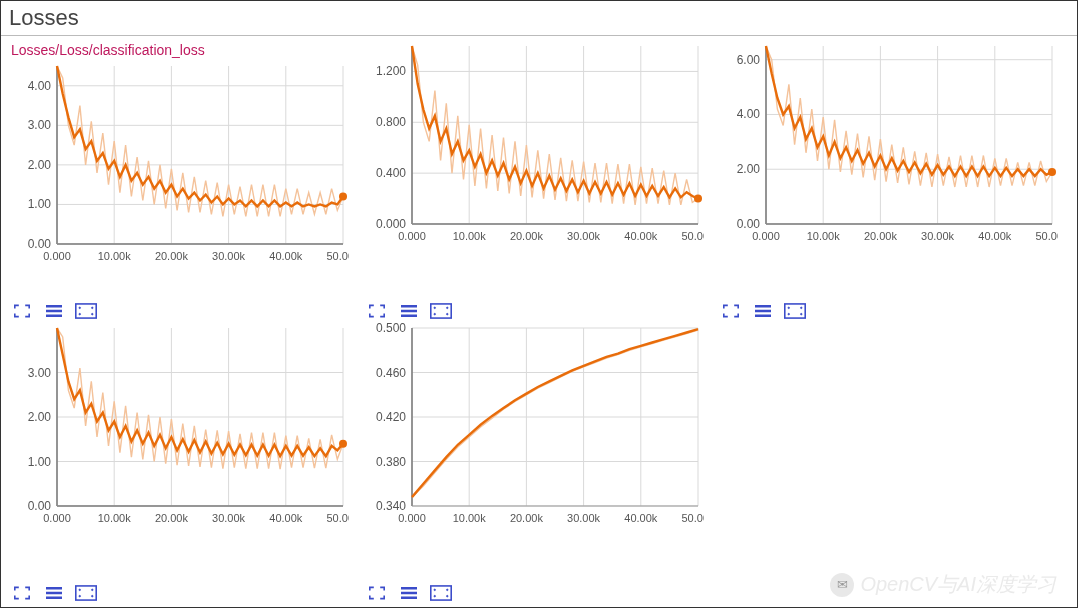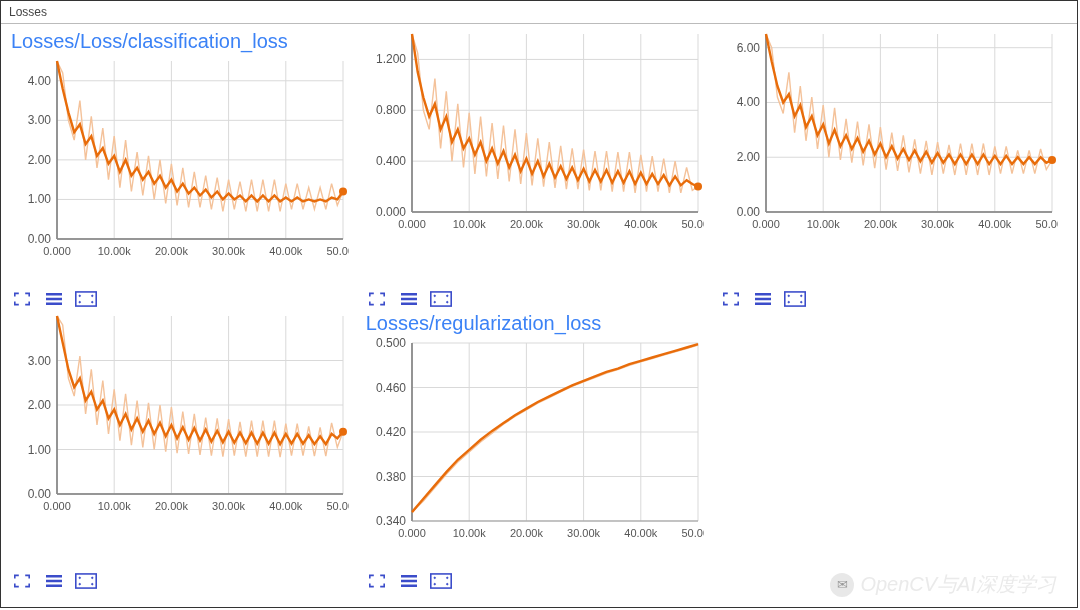--- a/index.html
+++ b/index.html
@@ -12,39 +12,39 @@
     color: #3c3c3c;
   }
   .panel {
     border: 1px solid #333;
     width: 1078px;
     height: 608px;
     box-sizing: border-box;
     overflow: hidden;
   }
   .header {
-    font-size: 12px;
+    font-size: 22px;
     padding: 4px 8px;
     border-bottom: 1px solid #bbb;
     color: #444;
   }
   .grid {
     display: grid;
     grid-template-columns: repeat(3, 1fr);
     grid-auto-rows: 280px;
     gap: 2px 4px;
     padding: 4px 8px 0 8px;
   }
   .cell {
     display: flex;
     flex-direction: column;
   }
   .chart-title {
-    font-size: 20px;
-    color: #3b82f6;
+    font-size: 14px;
+    color: #be185d;
     margin: 2px 0 2px 2px;
   }
   .chart-wrap {
     flex: 1;
     display: flex;
     align-items: stretch;
   }
   .toolbar {
     display: flex;
     gap: 10px;
@@ -296,21 +296,20 @@
               <rect x="1" y="1" width="26" height="18" stroke-width="2"></rect>
               <circle cx="6" cy="6" r="1" fill="#3b4cca"></circle>
               <circle cx="22" cy="6" r="1" fill="#3b4cca"></circle>
               <circle cx="6" cy="14" r="1" fill="#3b4cca"></circle>
               <circle cx="22" cy="14" r="1" fill="#3b4cca"></circle>
             </svg>
           </div>
         </div>
       </div>
       <div class="cell">
-        <div class="chart-title">Losses/regularization_loss</div>
         <div class="chart-wrap">
           <svg width="340" height="210" viewBox="0 0 340 210">
             <line x1="48" y1="184" x2="334" y2="184" stroke="#d9d9d9" stroke-width="1"></line>
             <line x1="48" y1="139.5" x2="334" y2="139.5" stroke="#d9d9d9" stroke-width="1"></line>
             <line x1="48" y1="95.00000000000003" x2="334" y2="95.00000000000003" stroke="#d9d9d9" stroke-width="1"></line>
             <line x1="48" y1="50.49999999999997" x2="334" y2="50.49999999999997" stroke="#d9d9d9" stroke-width="1"></line>
             <line x1="48" y1="6" x2="334" y2="6" stroke="#d9d9d9" stroke-width="1"></line>
             <line x1="48" y1="6" x2="48" y2="184" stroke="#d9d9d9" stroke-width="1"></line>
             <line x1="105.2" y1="6" x2="105.2" y2="184" stroke="#d9d9d9" stroke-width="1"></line>
             <line x1="162.4" y1="6" x2="162.4" y2="184" stroke="#d9d9d9" stroke-width="1"></line>

